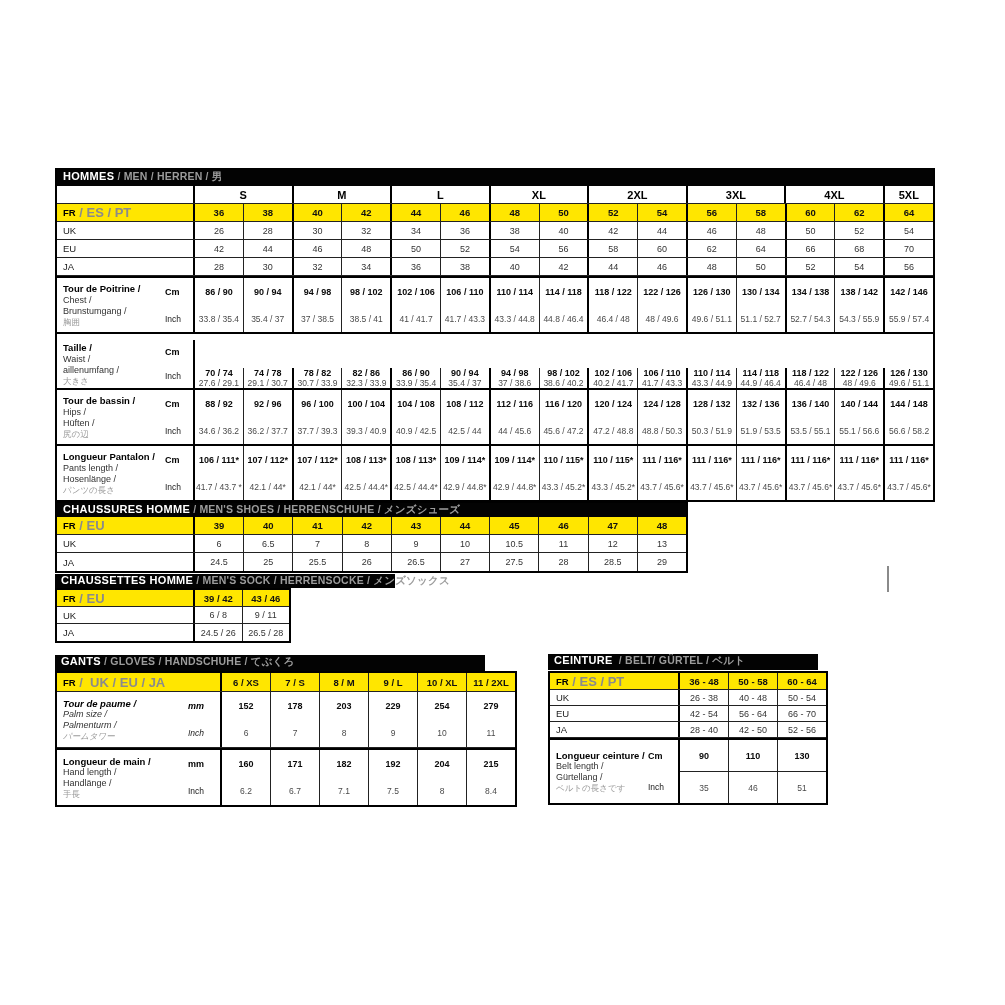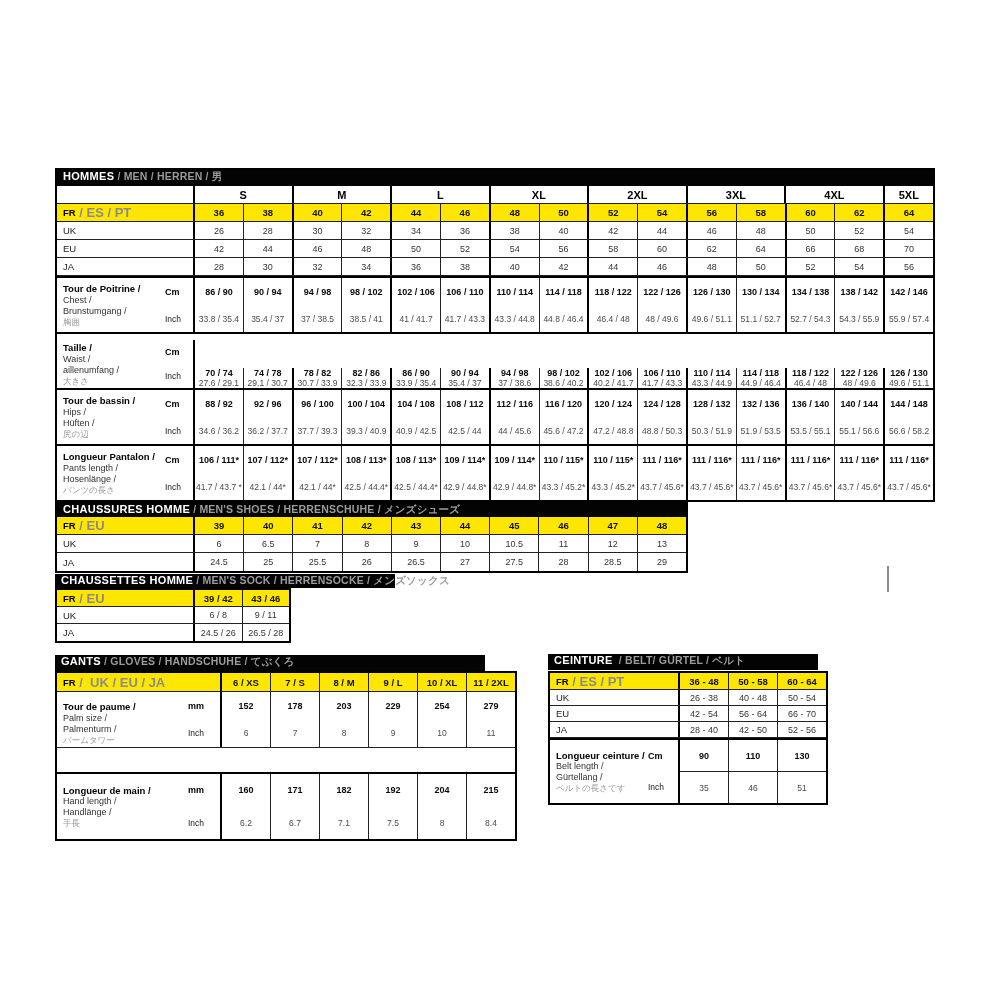--- a/index.html
+++ b/index.html
@@ -759,21 +759,21 @@
         <span class="frr"> /  UK / EU / JA</span>
       </div>
       <div class="cell flex1 ysize">6 / XS</div>
       <div class="cell flex1 ysize">7 / S</div>
       <div class="cell flex1 ysize">8 / M</div>
       <div class="cell flex1 ysize">9 / L</div>
       <div class="cell flex1 ysize">10 / XL</div>
       <div class="cell flex1 ysize">11 / 2XL</div>
     </div>
     <div class="row" style="height: 56px;">
-      <div class="cell labcell" style="width: 165px; flex: 0 0 auto; border-right: 2px solid rgb(0, 0, 0); align-items: flex-end;">
+      <div class="cell labcell" style="width: 165px; flex: 0 0 auto; border-right: 2px solid rgb(0, 0, 0); align-items: center; font-style: italic;">
         <div class="namebox">
           <div class="lbl-name">Tour de paume /</div>
           <div class="lbl-line">Palm size /</div>
           <div class="lbl-line">Palmenturm /</div>
           <div class="lbl-jp">パームタワー</div>
         </div>
         <div class="unitbox" style="width: 32px;">
           <div>
             <div class="unit-top">mm</div>
           </div>
@@ -824,21 +824,21 @@
       </div>
       <div class="cell flex1 vcell">
         <div>
           <span class="v">279</span>
         </div>
         <div>
           <span class="vi">11</span>
         </div>
       </div>
     </div>
-    <div class="row mblock" style="height: 67px; margin-top: 24px;">
+    <div class="row mblock" style="height: 57px;">
       <div class="cell labcell" style="width: 165px; flex: 0 0 auto; border-right: 2px solid rgb(0, 0, 0); align-items: stretch;">
         <div class="namebox">
           <div class="lbl-name">Longueur de main /</div>
           <div class="lbl-line">Hand length /</div>
           <div class="lbl-line">Handlänge /</div>
           <div class="lbl-jp">手長</div>
         </div>
         <div class="unitbox" style="width: 32px;">
           <div>
             <div class="unit-top">mm</div>

